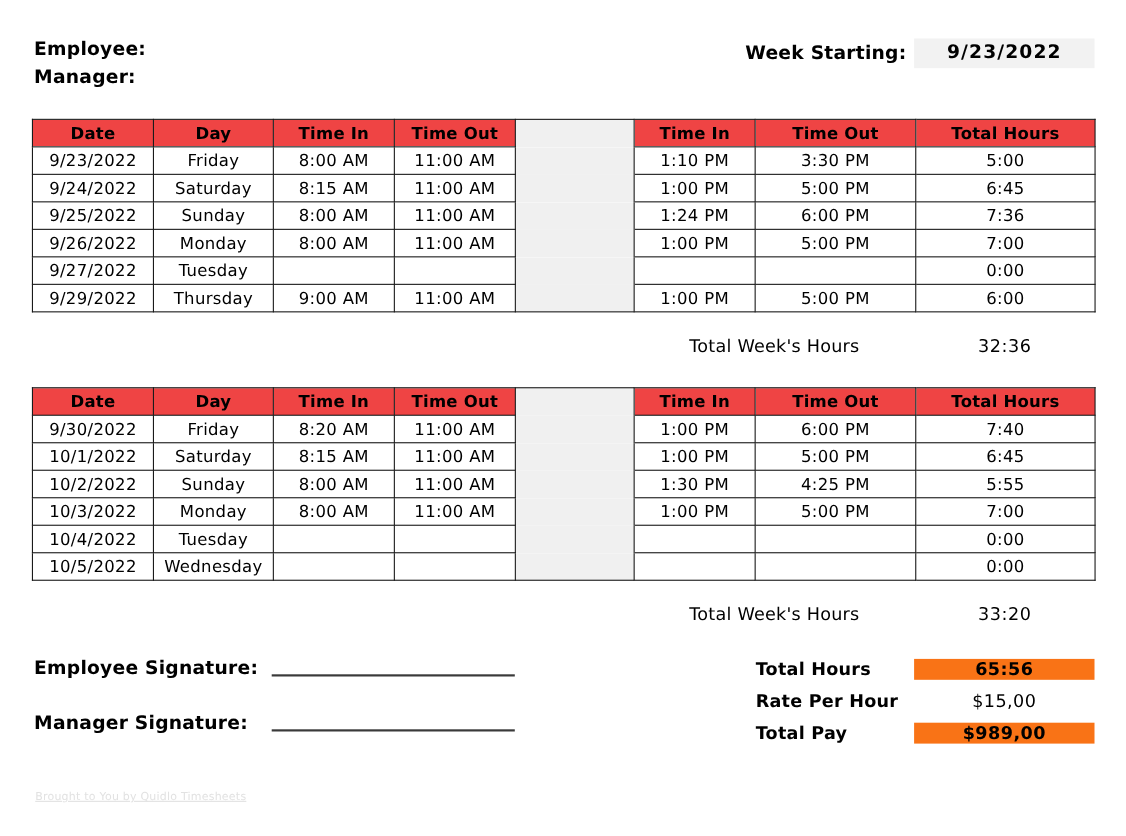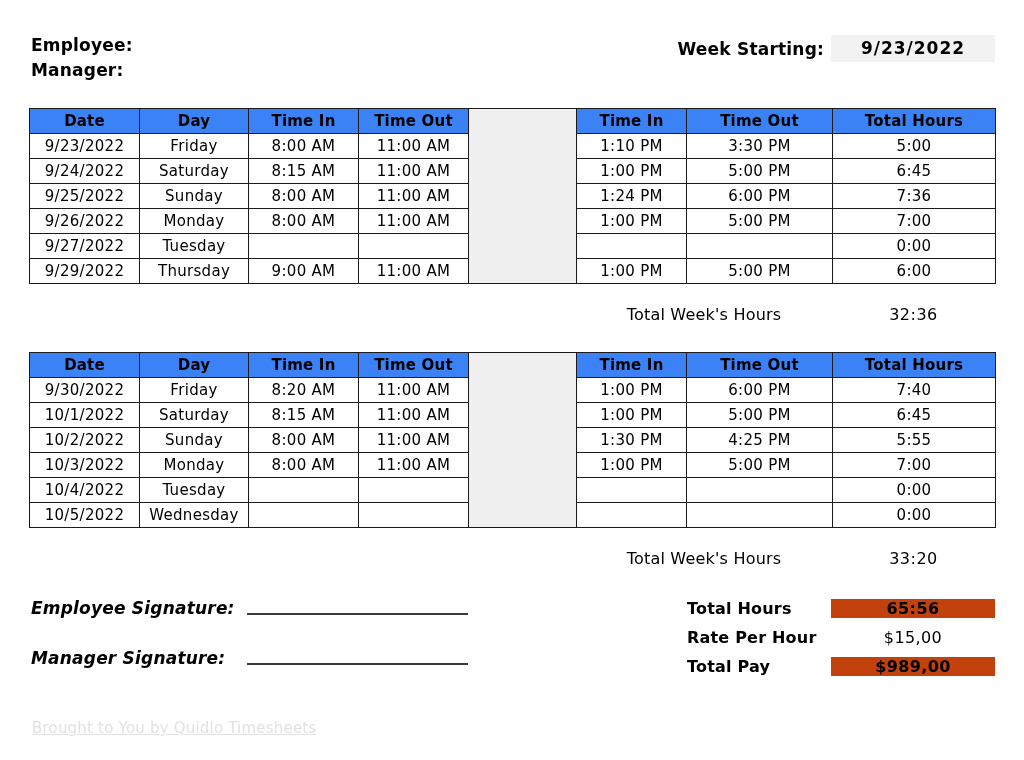--- a/index.html
+++ b/index.html
@@ -79,21 +79,21 @@
     height: 24px;
     text-align: center;
     vertical-align: middle;
     padding: 0 2px;
     background: #ffffff;
     overflow: hidden;
     white-space: nowrap;
     letter-spacing: 0.3px;
   }
   table.ts th {
-    background: #3b82f6;
+    background: #ef4444;
     font-weight: bold;
     font-size: 15px;
     letter-spacing: 0.2px;
   }
   
   table.ts th.spacer,
   table.ts td.spacer {
     background: #f0f0f0;
     border-top: none;
     border-bottom: none;
@@ -142,21 +142,20 @@
   .signatures {
     position: absolute;
     left: 31px;
     top: 596px;
   }
   .sig-row {
     display: flex;
     align-items: flex-end;
     margin-bottom: 28px;
     height: 22px;
-    font-style: italic;
   }
   .sig-label {
     font-size: 17px;
     font-weight: bold;
     letter-spacing: 0.2px;
     white-space: nowrap;
     width: 216px;
   }
   .sig-line {
     width: 221px;
@@ -182,32 +181,32 @@
     width: 144px;
     text-align: left;
     letter-spacing: 0.2px;
     font-weight: bold;
   }
   .pay-row .pay-value {
     width: 164px;
     text-align: center;
     letter-spacing: 0.4px;
   }
-  .pay-row.shaded .pay-value { background: #c2410c; }
+  .pay-row.shaded .pay-value { background: #f97316; }
   .pay-row.bold .pay-label,
   .pay-row.bold .pay-value { font-weight: bold; }
   .pay-row.total-hours { margin-bottom: 4px; }
   .pay-row.rate { margin-bottom: 4px; }
 
   
   .footer-link {
     position: absolute;
     left: 32px;
     top: 719px;
-    font-size: 15px;
+    font-size: 10px;
     color: #e2e2e2;
     text-decoration: underline;
     letter-spacing: 0.2px;
     cursor: pointer;
     white-space: nowrap;
   }
 </style>
 </head>
 <body>
 

